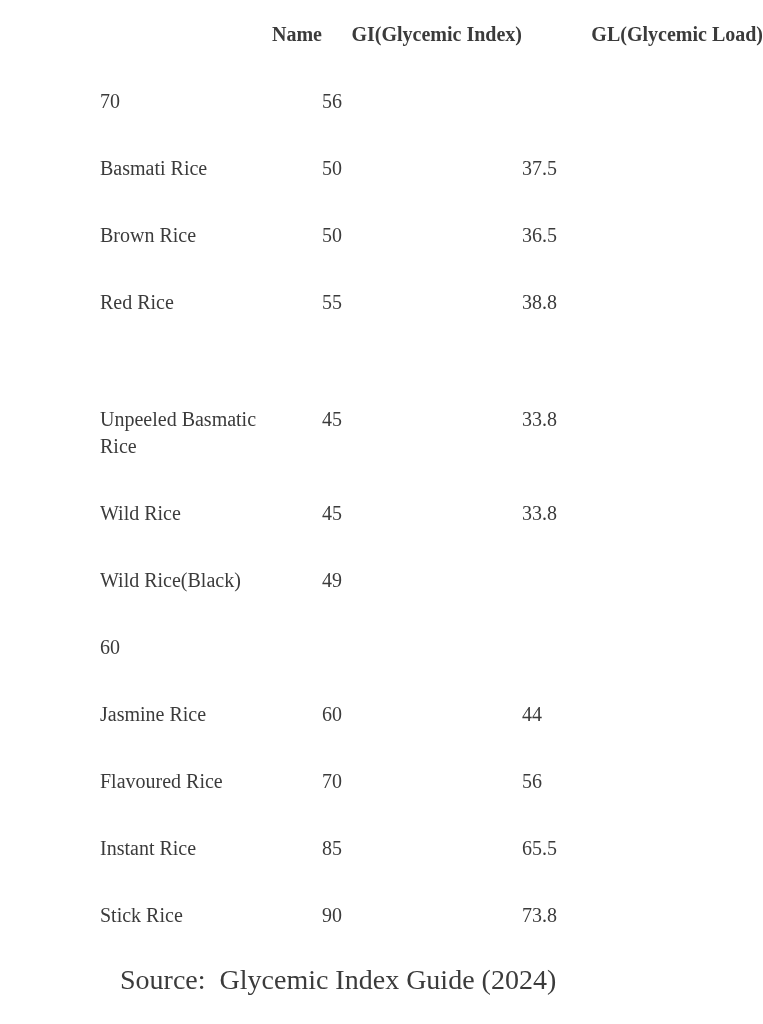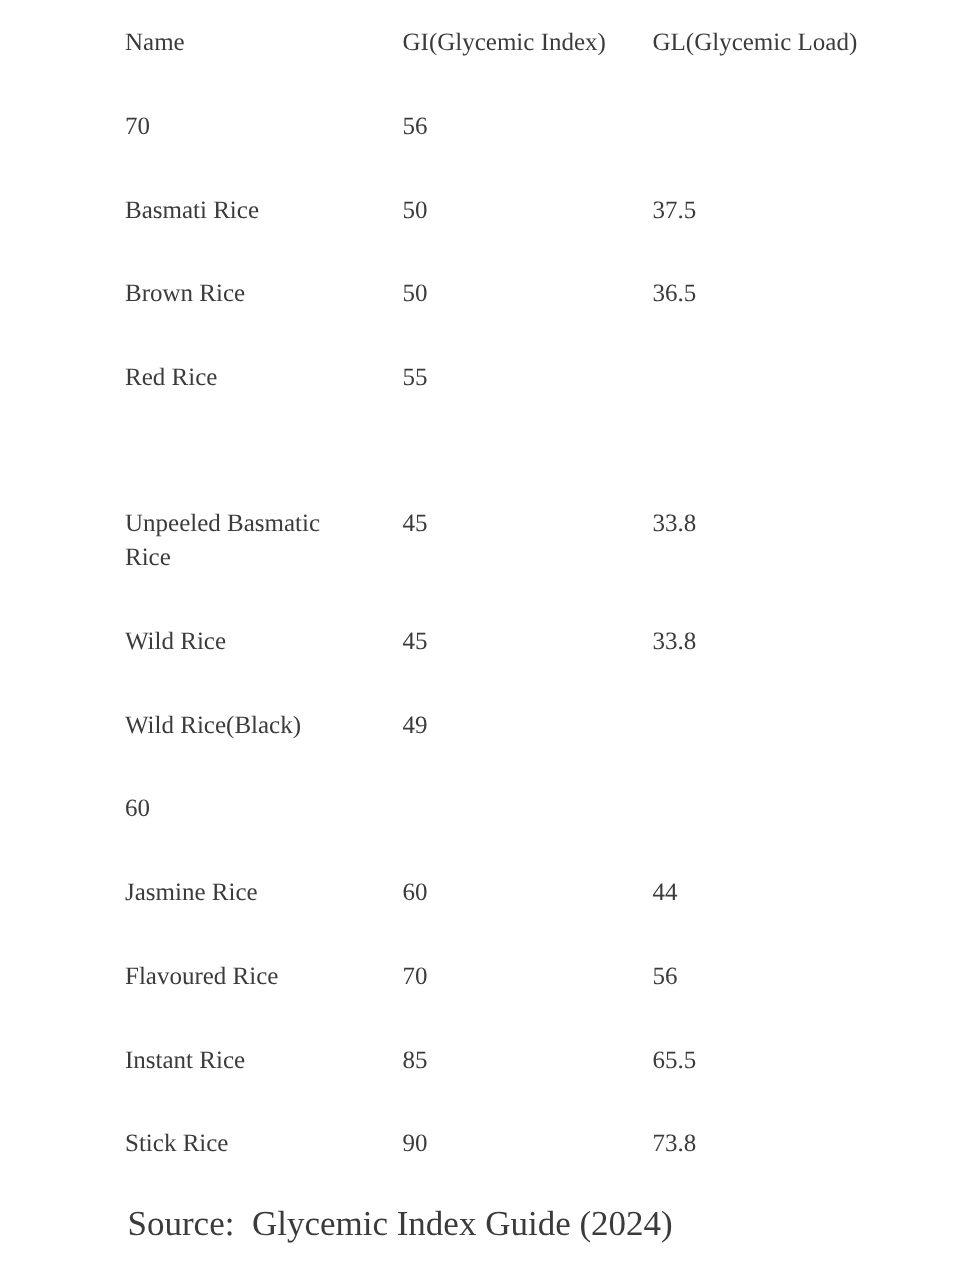--- a/index.html
+++ b/index.html
@@ -27,32 +27,33 @@
     margin-bottom: 40px;
   }
   .row .cell {
     font-size: 20px;
     line-height: 27px;
   }
   .row .cell.name {
     padding-right: 40px;
   }
   .header-row .cell {
-    font-weight: normal;
+    font-weight: bold;
+    text-align: right;
   }
   .header-row .cell.name {
     padding-right: 0;
   }
   .spacer {
     height: 50px;
   }
   .source-caption {
     font-size: 28px;
     line-height: 36px;
-    margin-left: 2px;
+    margin-left: 20px;
     margin-top: -7px;
     white-space: pre;
   }
 </style>
 </head>
 <body>
 
 <div class="page">
 
   <div class="row header-row">
@@ -72,20 +73,21 @@
         <div class="cell gl">37.5</div>
       </div>
       <div class="row">
         <div class="cell name">Brown Rice</div>
         <div class="cell gi">50</div>
         <div class="cell gl">36.5</div>
       </div>
       <div class="row">
         <div class="cell name">Red Rice</div>
         <div class="cell gi">55</div>
+        <div class="cell gl">38.8</div>
       </div>
       <div class="spacer"></div>
       <div class="row">
         <div class="cell name">Unpeeled Basmatic Rice</div>
         <div class="cell gi">45</div>
         <div class="cell gl">33.8</div>
       </div>
       <div class="row">
         <div class="cell name">Wild Rice</div>
         <div class="cell gi">45</div>

